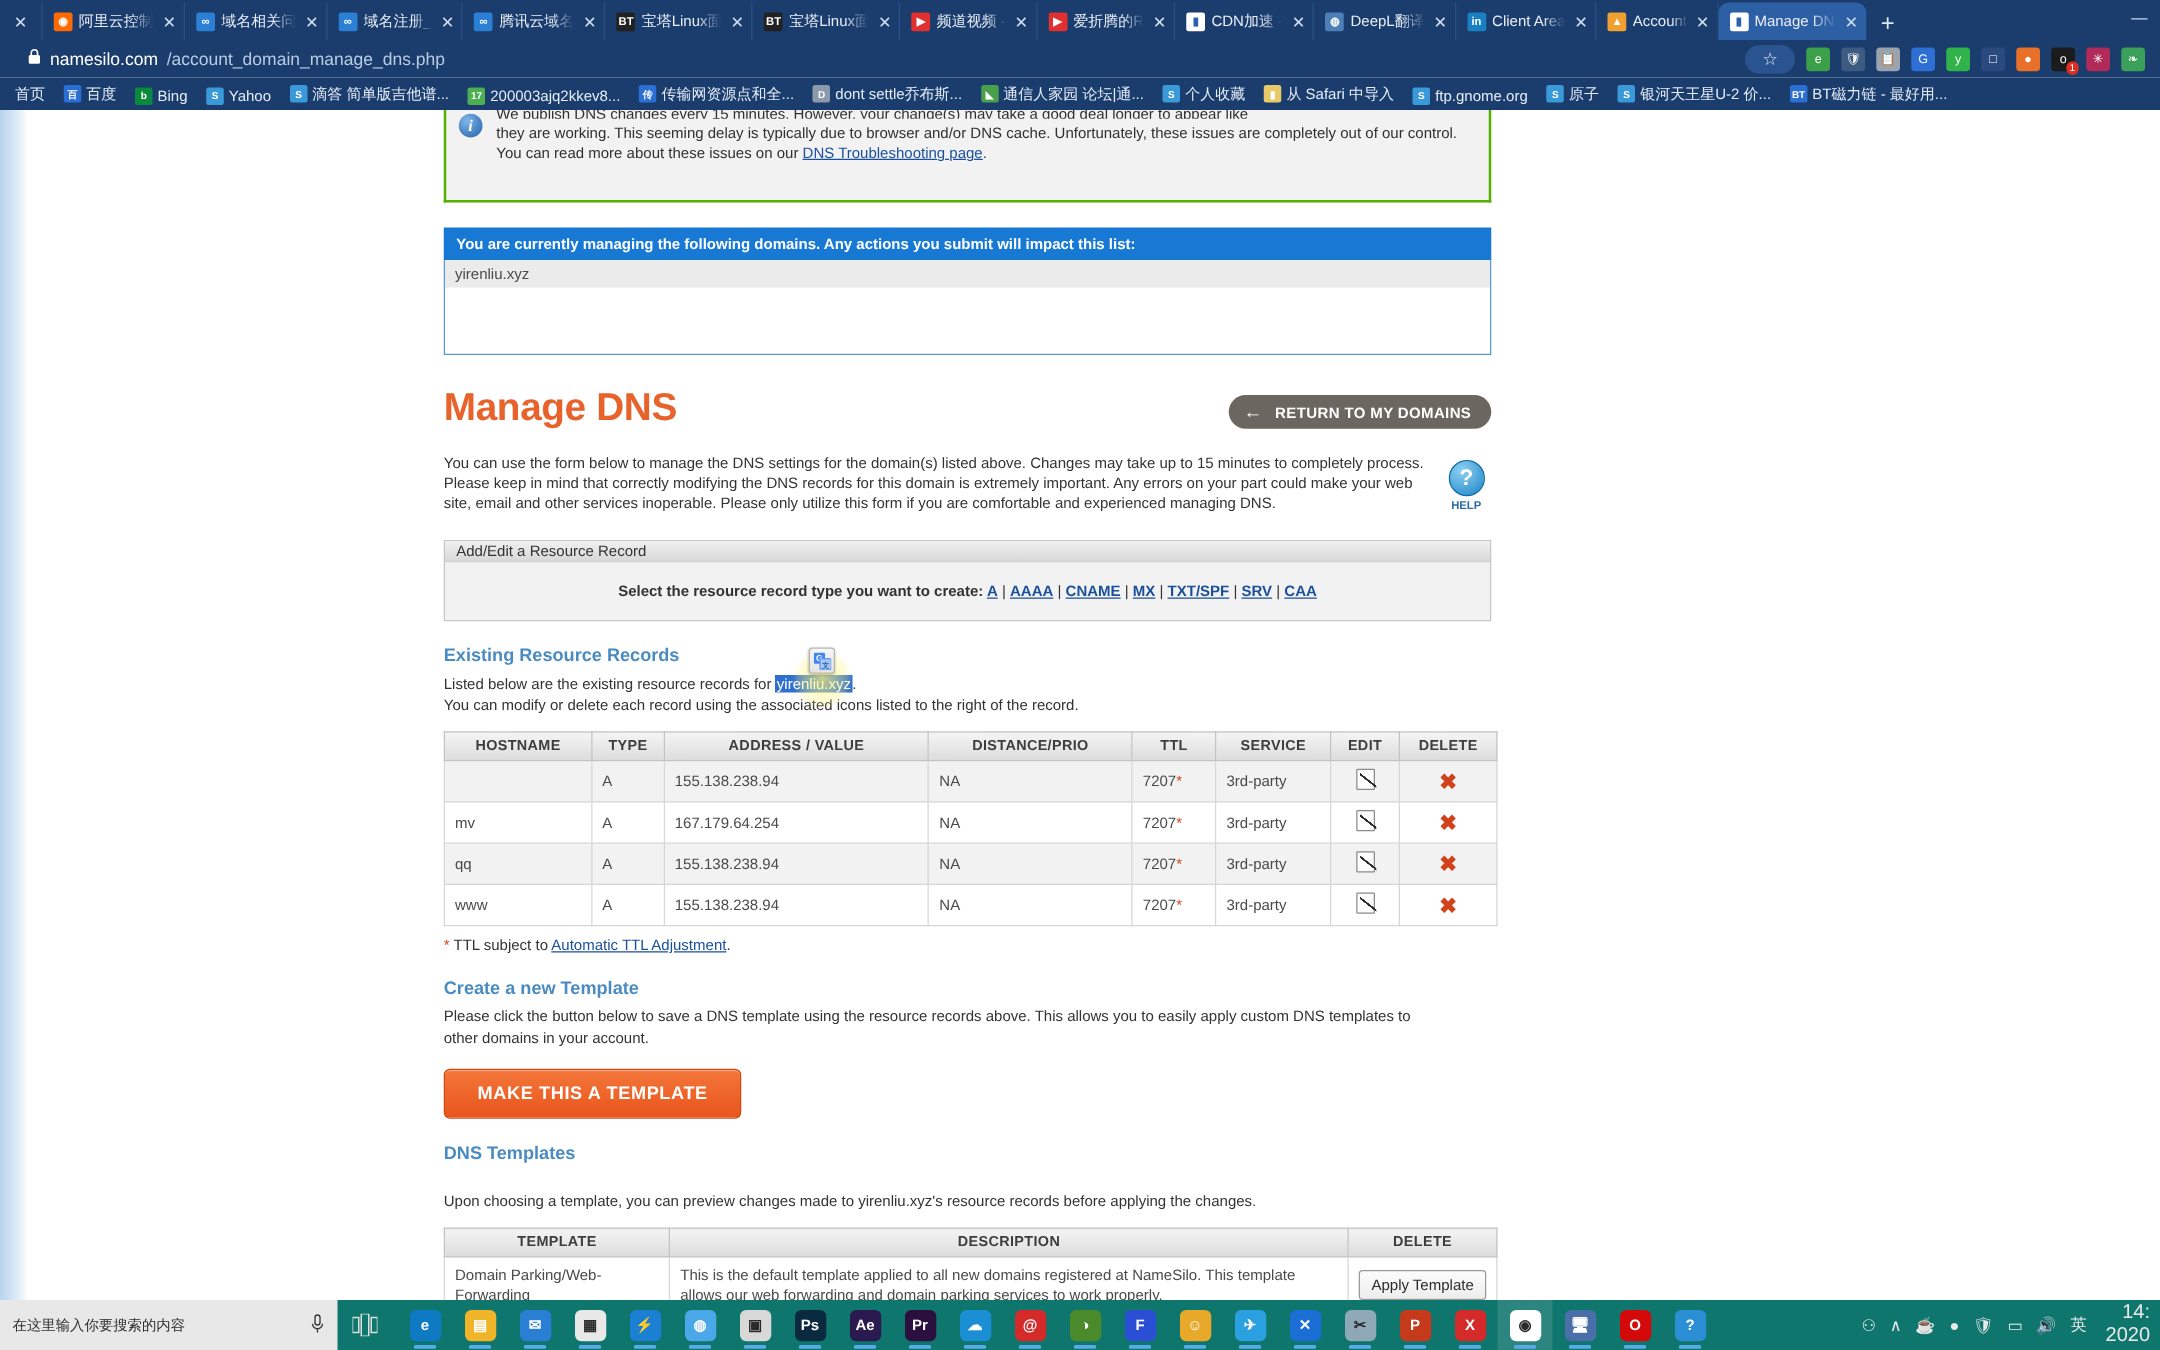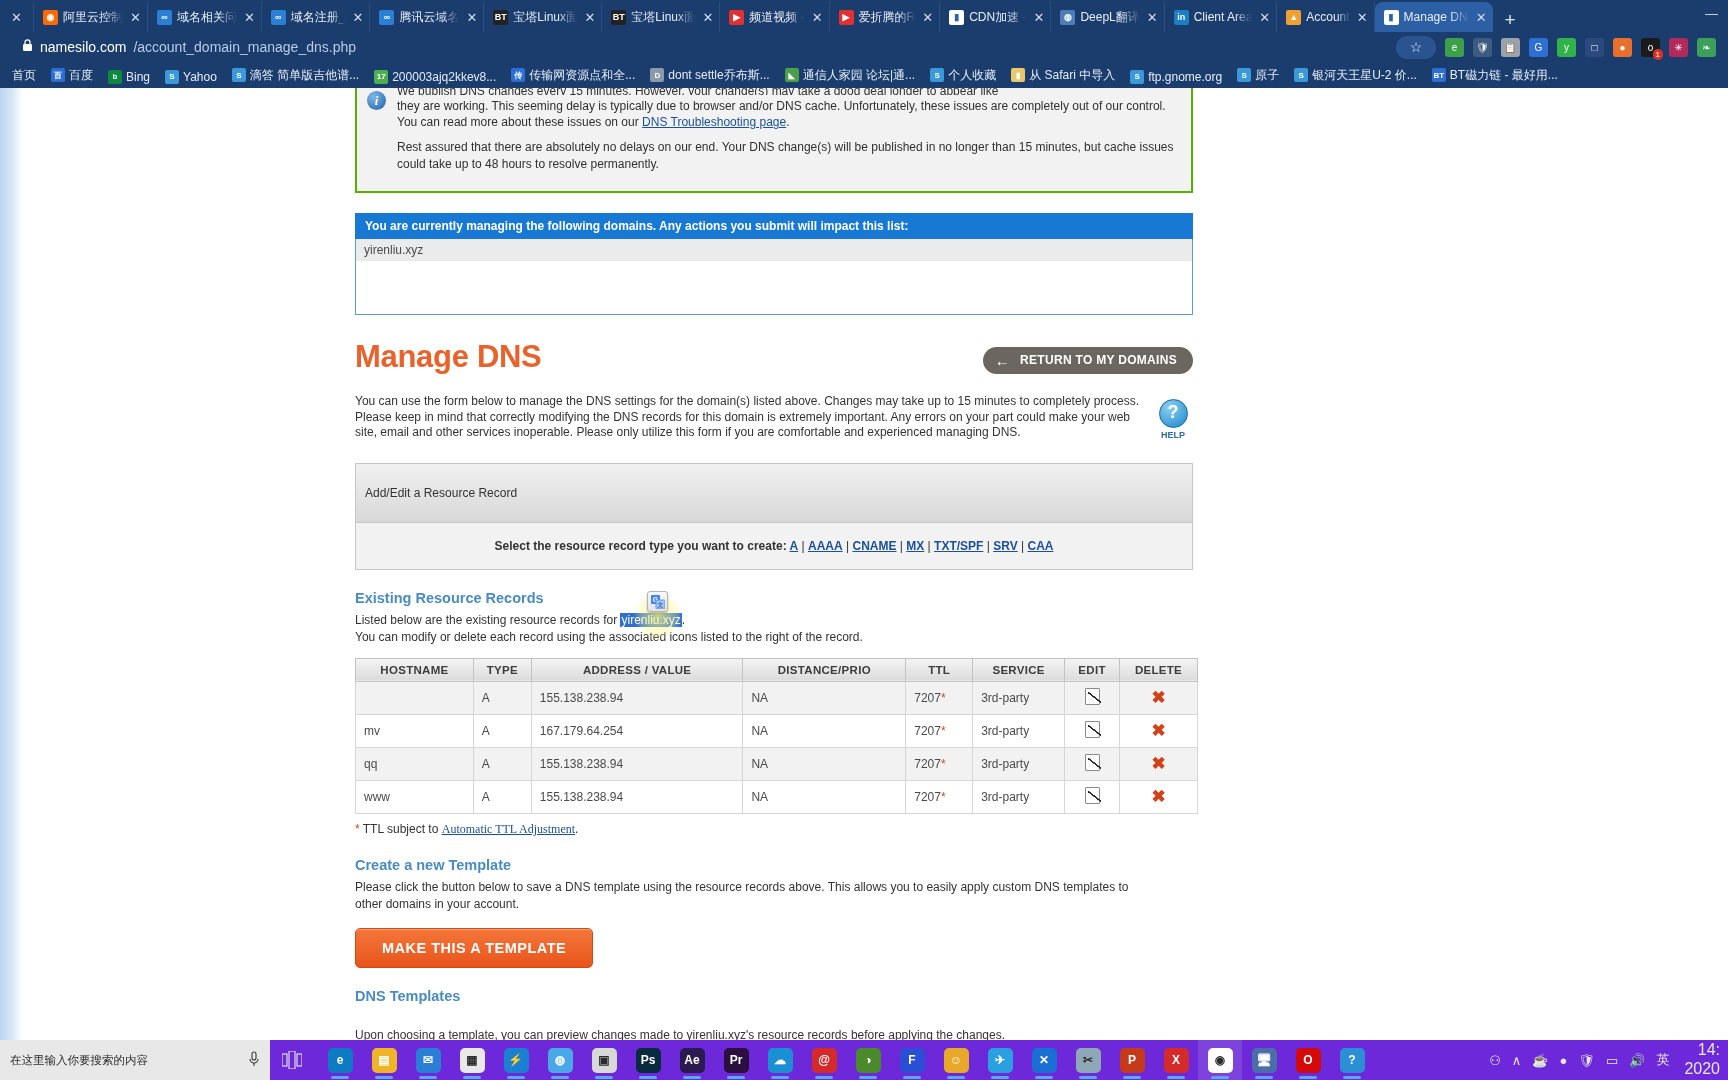--- a/index.html
+++ b/index.html
@@ -221,21 +221,21 @@
     display: flex; align-items: center; justify-content: center;
     margin: 0 auto;
     border: 1px solid #0f6ba5;
   }
   .help-label { font-size: 9px; color: #2d6ca8; font-weight: bold; margin-top: 2px; }
 
   
   .panel { margin-top: 22px; border: 1px solid #c6c6c6; }
   .panel-head {
     background: linear-gradient(#f0f0f0, #d8d8d8);
-    padding: 22px 9px;
+    padding: 1px 9px;
     font-size: 12px;
     color: #333;
     border-bottom: 1px solid #c6c6c6;
   }
   .panel-body {
     background: #f2f2f2;
     padding: 16px 10px;
     text-align: center;
     font-size: 12px;
     font-weight: bold;
@@ -308,21 +308,21 @@
   .edit-ico:after {
     content: "";
     position: absolute;
     left: 2px; top: 1px;
     width: 13px; height: 14px;
     background: linear-gradient(38deg, transparent 44%, #2a2a2a 45%, #2a2a2a 52%, transparent 53%);
   }
   .del-ico { color: #d1421a; font-size: 17px; font-weight: bold; line-height: 1; }
 
   .ttlnote { margin-top: 8px; font-size: 12px; color: #333; }
-  .ttlnote a { color: #1a4f9c; font-family: Liberation Serif, serif; }
+  .ttlnote a { color: #1a4f9c; }
   .ttlnote .ast { color: #d04a1e; }
 
   .mk-btn {
     margin-top: 16px;
     display: inline-block;
     background: linear-gradient(#f4763a, #e8551b);
     border: 1px solid #d24a13;
     border-radius: 5px;
     color: #ffffff;
     font-weight: bold;
@@ -357,21 +357,21 @@
     font-size: 12px;
     color: #2b2b2b;
     white-space: nowrap;
   }
 
   
   .taskbar {
     position: absolute;
     left: 0; bottom: 0;
     width: 1728px; height: 40px;
-    background: #6d28d9;
+    background: #0f766e;
     display: flex;
     align-items: center;
     z-index: 50;
   }
   .tb-search {
     width: 270px; height: 40px;
     background: #e8e8e8;
     display: flex; align-items: center;
     padding: 0 10px;
     font-size: 11.5px;
@@ -584,21 +584,20 @@
 
     <div class="content">
 
       
       <div class="notice">
         <div class="iicon">i</div>
         <div class="clipped">We publish DNS changes every 15 minutes. However, your change(s) may take a good deal longer to appear like</div>
         <p style="margin-top:-8px;">
           <span>they are working. This seeming delay is typically due to browser and/or DNS cache. Unfortunately, these issues are completely out of our control. You can read more about these issues on our </span><a href="#">DNS Troubleshooting page</a><span>.</span>
         </p>
-        <p>Rest assured that there are absolutely no delays on our end. Your DNS change(s) will be published in no longer than 15 minutes, but cache issues could take up to 48 hours to resolve permanently.</p>
       </div>
 
       
       <div class="managing">
         <div class="managing-head">You are currently managing the following domains. Any actions you submit will impact this list:</div>
         <div class="managing-list">
           <div class="dom">yirenliu.xyz</div>
         </div>
       </div>
 

